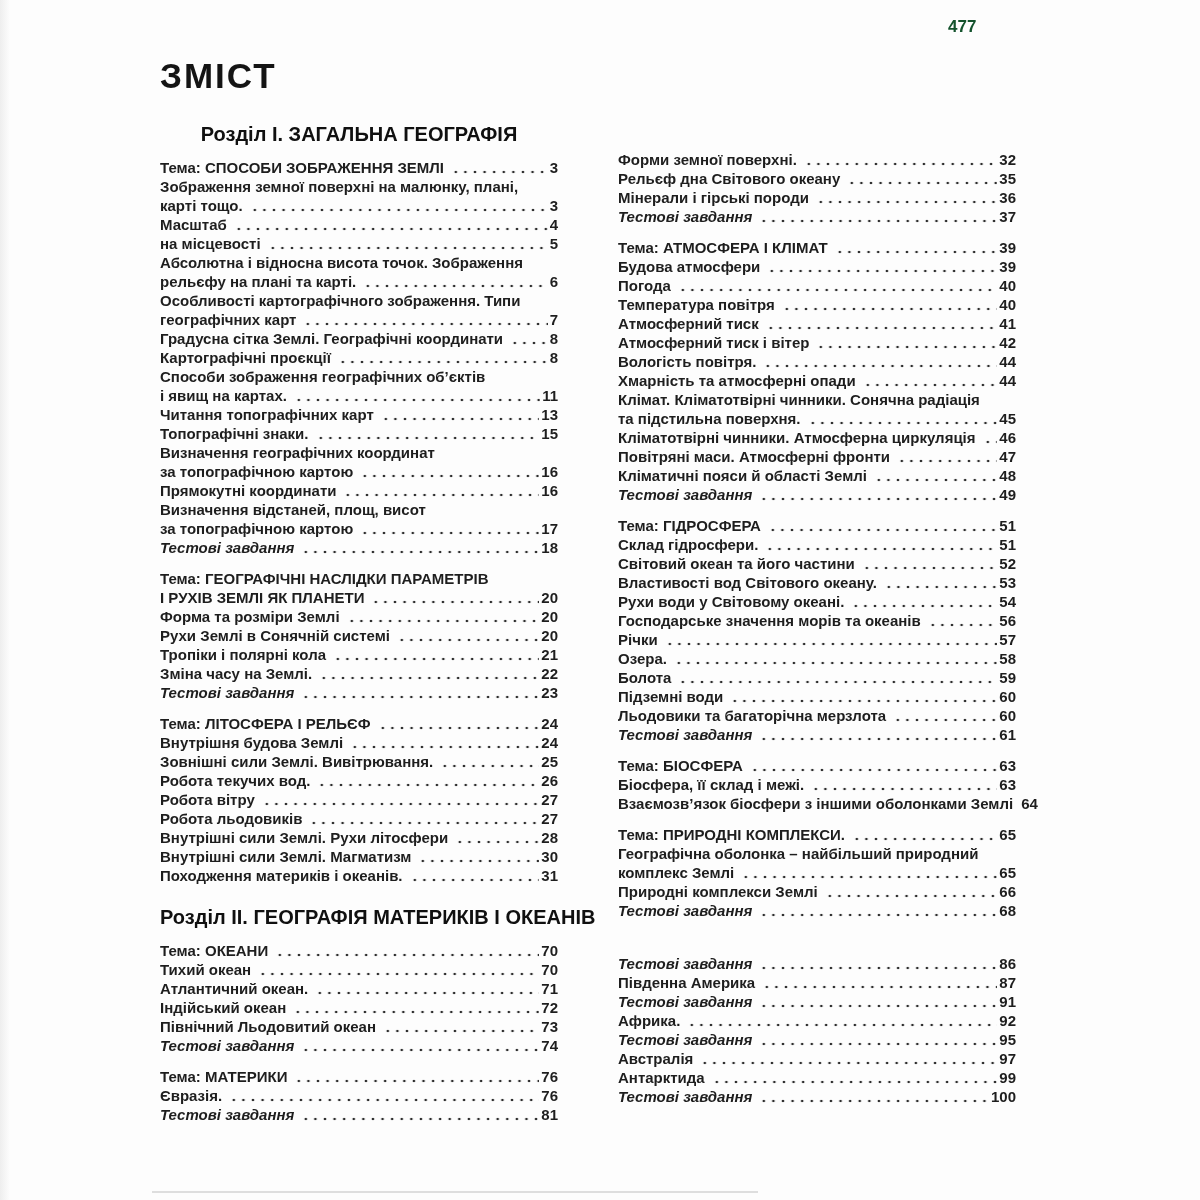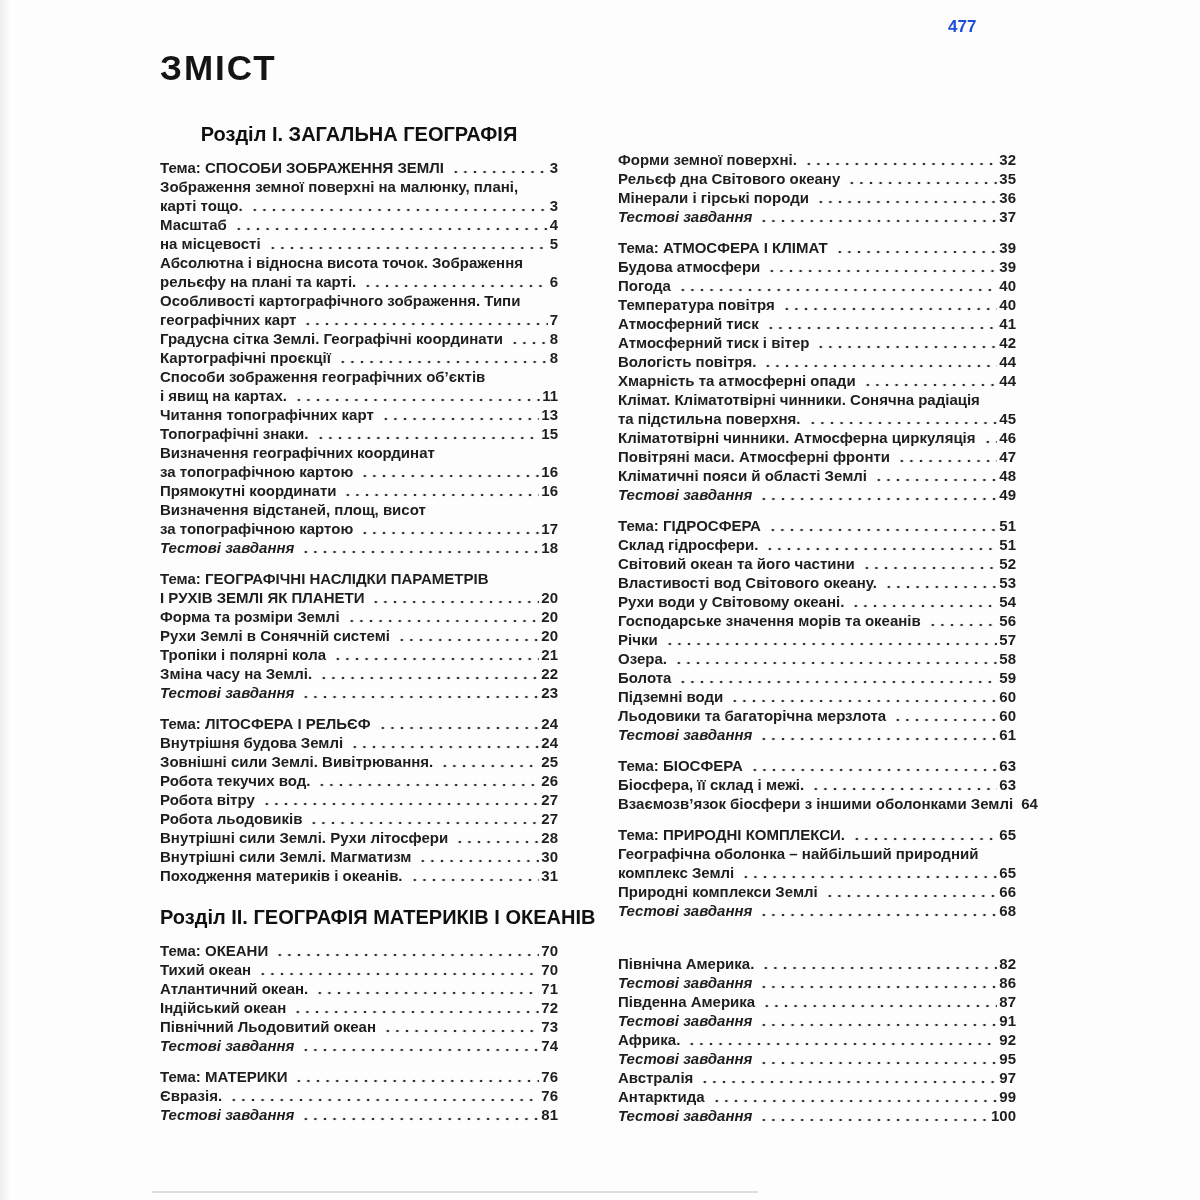--- a/index.html
+++ b/index.html
@@ -21,25 +21,25 @@
     left: 0; top: 0;
     width: 10px; height: 100%;
     background: linear-gradient(90deg, #eeeeee, rgba(255,255,255,0));
   }
   .page-number {
     position: absolute;
     top: 17px;
     left: 948px;
     font-size: 17px;
     font-weight: 700;
-    color: #1d4ed8;
+    color: #14532d;
   }
   .toc-title {
     position: absolute;
-    top: 48px;
+    top: 56px;
     left: 160px;
     font-size: 35px;
     font-weight: 700;
     letter-spacing: 2px;
     color: #141414;
   }
   .col {
     position: absolute;
     width: 398px;
   }
@@ -526,25 +526,20 @@
         <span class="leader"></span>
         <span class="pg">66</span>
       </div>
       <div class="row it">
         <span class="txt">Тестові завдання</span>
         <span class="leader"></span>
         <span class="pg">68</span>
       </div>
     </div>
     <div class="group gap-large">
-      <div class="row">
-        <span class="txt">Північна Америка.</span>
-        <span class="leader"></span>
-        <span class="pg">82</span>
-      </div>
       <div class="row it">
         <span class="txt">Тестові завдання</span>
         <span class="leader"></span>
         <span class="pg">86</span>
       </div>
       <div class="row">
         <span class="txt">Південна Америка</span>
         <span class="leader"></span>
         <span class="pg">87</span>
       </div>

